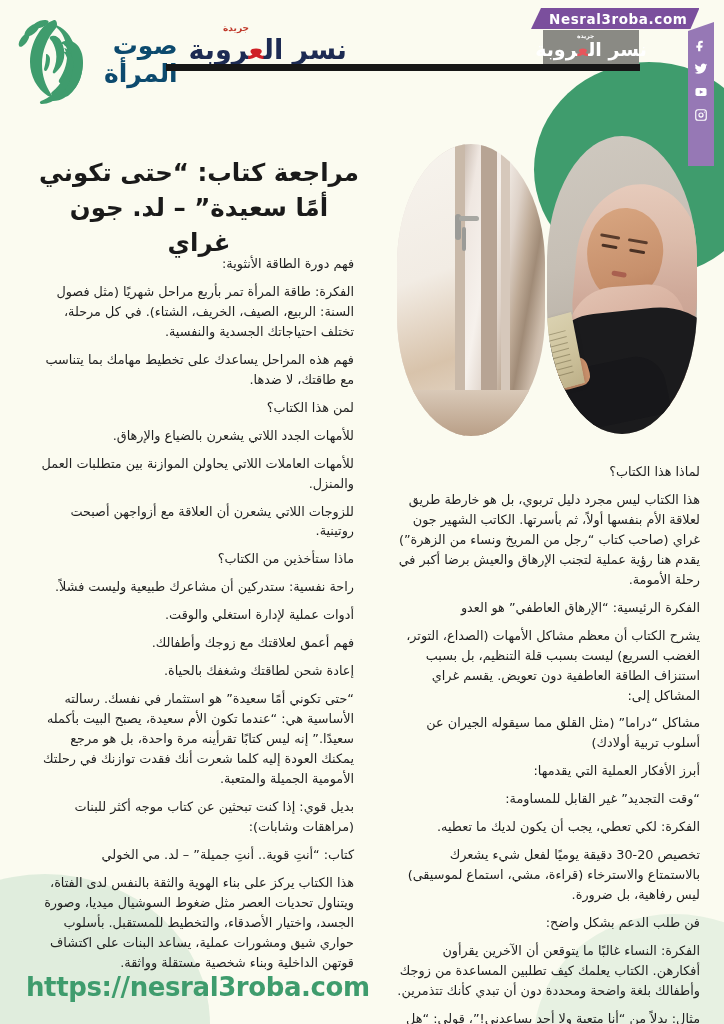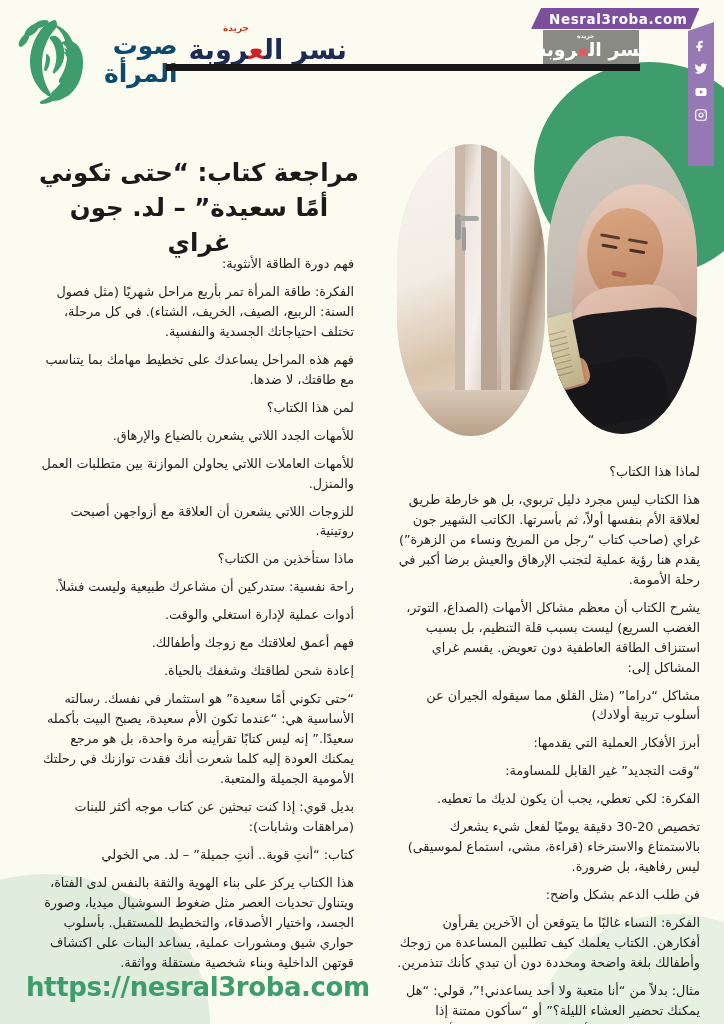--- a/index.html
+++ b/index.html
@@ -588,20 +588,21 @@
       <p>إعادة شحن لطاقتك وشغفك بالحياة.</p>
       <p>“حتى تكوني أمًا سعيدة” هو استثمار في نفسك. رسالته الأساسية هي: “عندما تكون الأم سعيدة، يصبح البيت بأكمله سعيدًا.” إنه ليس كتابًا تقرأينه مرة واحدة، بل هو مرجع يمكنك العودة إليه كلما شعرت أنك فقدت توازنك في رحلتك الأمومية الجميلة والمتعبة.</p>
       <p>بديل قوي: إذا كنت تبحثين عن كتاب موجه أكثر للبنات (مراهقات وشابات):</p>
       <p>كتاب: “أنتِ قوية.. أنتِ جميلة” – لد. مي الخولي</p>
       <p>هذا الكتاب يركز على بناء الهوية والثقة بالنفس لدى الفتاة، ويتناول تحديات العصر مثل ضغوط السوشيال ميديا، وصورة الجسد، واختيار الأصدقاء، والتخطيط للمستقبل. بأسلوب حواري شيق ومشورات عملية، يساعد البنات على اكتشاف قوتهن الداخلية وبناء شخصية مستقلة وواثقة.</p>
     </div>
 
   <div class="col col-right">
       <p>لماذا هذا الكتاب؟</p>
       <p>هذا الكتاب ليس مجرد دليل تربوي، بل هو خارطة طريق لعلاقة الأم بنفسها أولاً، ثم بأسرتها. الكاتب الشهير جون غراي (صاحب كتاب “رجل من المريخ ونساء من الزهرة”) يقدم هنا رؤية عملية لتجنب الإرهاق والعيش برضا أكبر في رحلة الأمومة.</p>
+      <p>الفكرة الرئيسية: “الإرهاق العاطفي” هو العدو</p>
       <p>يشرح الكتاب أن معظم مشاكل الأمهات (الصداع، التوتر، الغضب السريع) ليست بسبب قلة التنظيم، بل بسبب استنزاف الطاقة العاطفية دون تعويض. يقسم غراي المشاكل إلى:</p>
       <p>مشاكل “دراما” (مثل القلق مما سيقوله الجيران عن أسلوب تربية أولادك)</p>
       <p>أبرز الأفكار العملية التي يقدمها:</p>
       <p>“وقت التجديد” غير القابل للمساومة:</p>
       <p>الفكرة: لكي تعطي، يجب أن يكون لديك ما تعطيه.</p>
       <p>تخصيص 20-30 دقيقة يوميًا لفعل شيء يشعرك بالاستمتاع والاسترخاء (قراءة، مشي، استماع لموسيقى) ليس رفاهية، بل ضرورة.</p>
       <p>فن طلب الدعم بشكل واضح:</p>
       <p>الفكرة: النساء غالبًا ما يتوقعن أن الآخرين يقرأون أفكارهن. الكتاب يعلمك كيف تطلبين المساعدة من زوجك وأطفالك بلغة واضحة ومحددة دون أن تبدي كأنك تتذمرين.</p>
       <p>مثال: بدلاً من “أنا متعبة ولا أحد يساعدني!”، قولي: “هل يمكنك تحضير العشاء الليلة؟” أو “سأكون ممتنة إذا استطعت اللعب مع الأطفال لمدة نصف ساعة لأتمكن من إنهاء عملي.”</p>
     </div>

